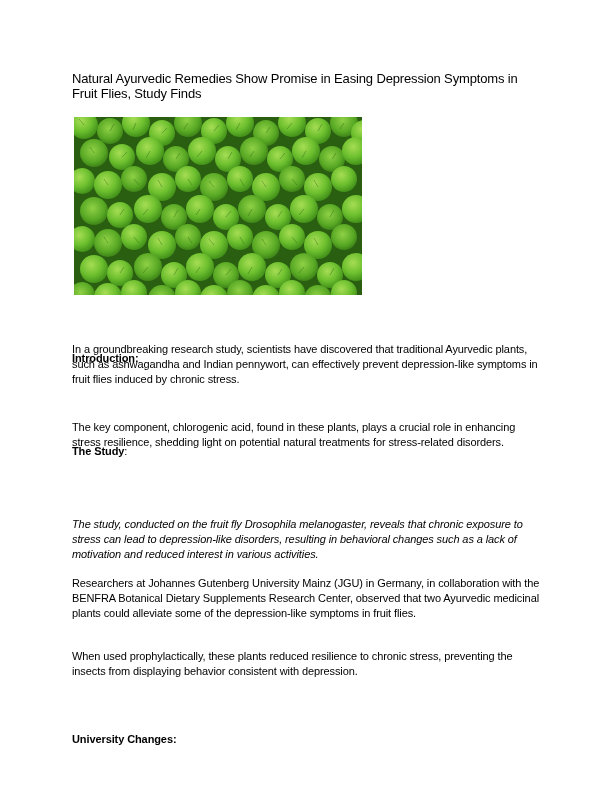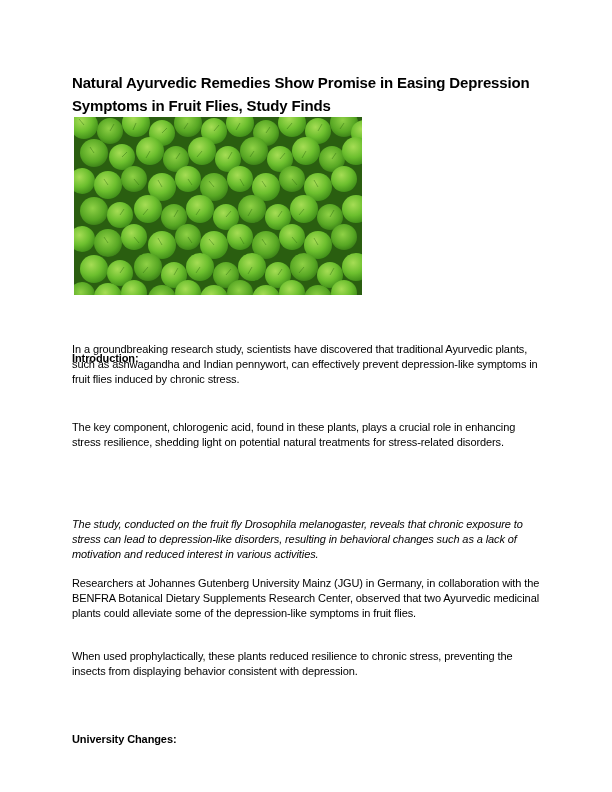--- a/index.html
+++ b/index.html
@@ -19,23 +19,23 @@
       position: absolute;
       left: 72px;
       top: 0;
       width: 470px;
     }
     .title {
       position: absolute;
       left: 0;
       top: 71px;
       width: 470px;
-      font-size: 15px;
-      font-weight: bold;
-      line-height: 23px;
+      font-size: 13px;
+      font-weight: normal;
+      line-height: 15px;
       letter-spacing: -0.15px;
     }
     .hero {
       position: absolute;
       left: 2px;
       top: 117px;
       width: 288px;
       height: 178px;
       overflow: hidden;
       background: #4d9a1e;
@@ -181,20 +181,23 @@
     <div class="heading">Introduction:</div>
   </div>
   <div class="block" style="top:342px;">
     <div class="para">In a groundbreaking research study, scientists have discovered that traditional Ayurvedic plants, such as ashwagandha and Indian pennywort, can effectively prevent depression-like symptoms in fruit flies induced by chronic stress.</div>
   </div>
   <div class="block" style="top:420px;">
     <div class="para">The key component, chlorogenic acid, found in these plants, plays a crucial role in enhancing stress resilience, shedding light on potential natural treatments for stress-related disorders.</div>
   </div>
 
   <div class="block" style="top:444px;">
+    <div>
+      <span class="heading">The Study</span><span class="colon">:</span>
+    </div>
   </div>
   <div class="block" style="top:517px;font-style:italic;">
     <div class="para">The study, conducted on the fruit fly Drosophila melanogaster, reveals that chronic exposure to stress can lead to depression-like disorders, resulting in behavioral changes such as a lack of motivation and reduced interest in various activities.</div>
   </div>
 
   <div class="block" style="top:576px;">
     <div class="para">Researchers at Johannes Gutenberg University Mainz (JGU) in Germany, in collaboration with the BENFRA Botanical Dietary Supplements Research Center, observed that two Ayurvedic medicinal plants could alleviate some of the depression-like symptoms in fruit flies.</div>
   </div>
   <div class="block" style="top:649px;">
     <div class="para">When used prophylactically, these plants reduced resilience to chronic stress, preventing the insects from displaying behavior consistent with depression.</div>

